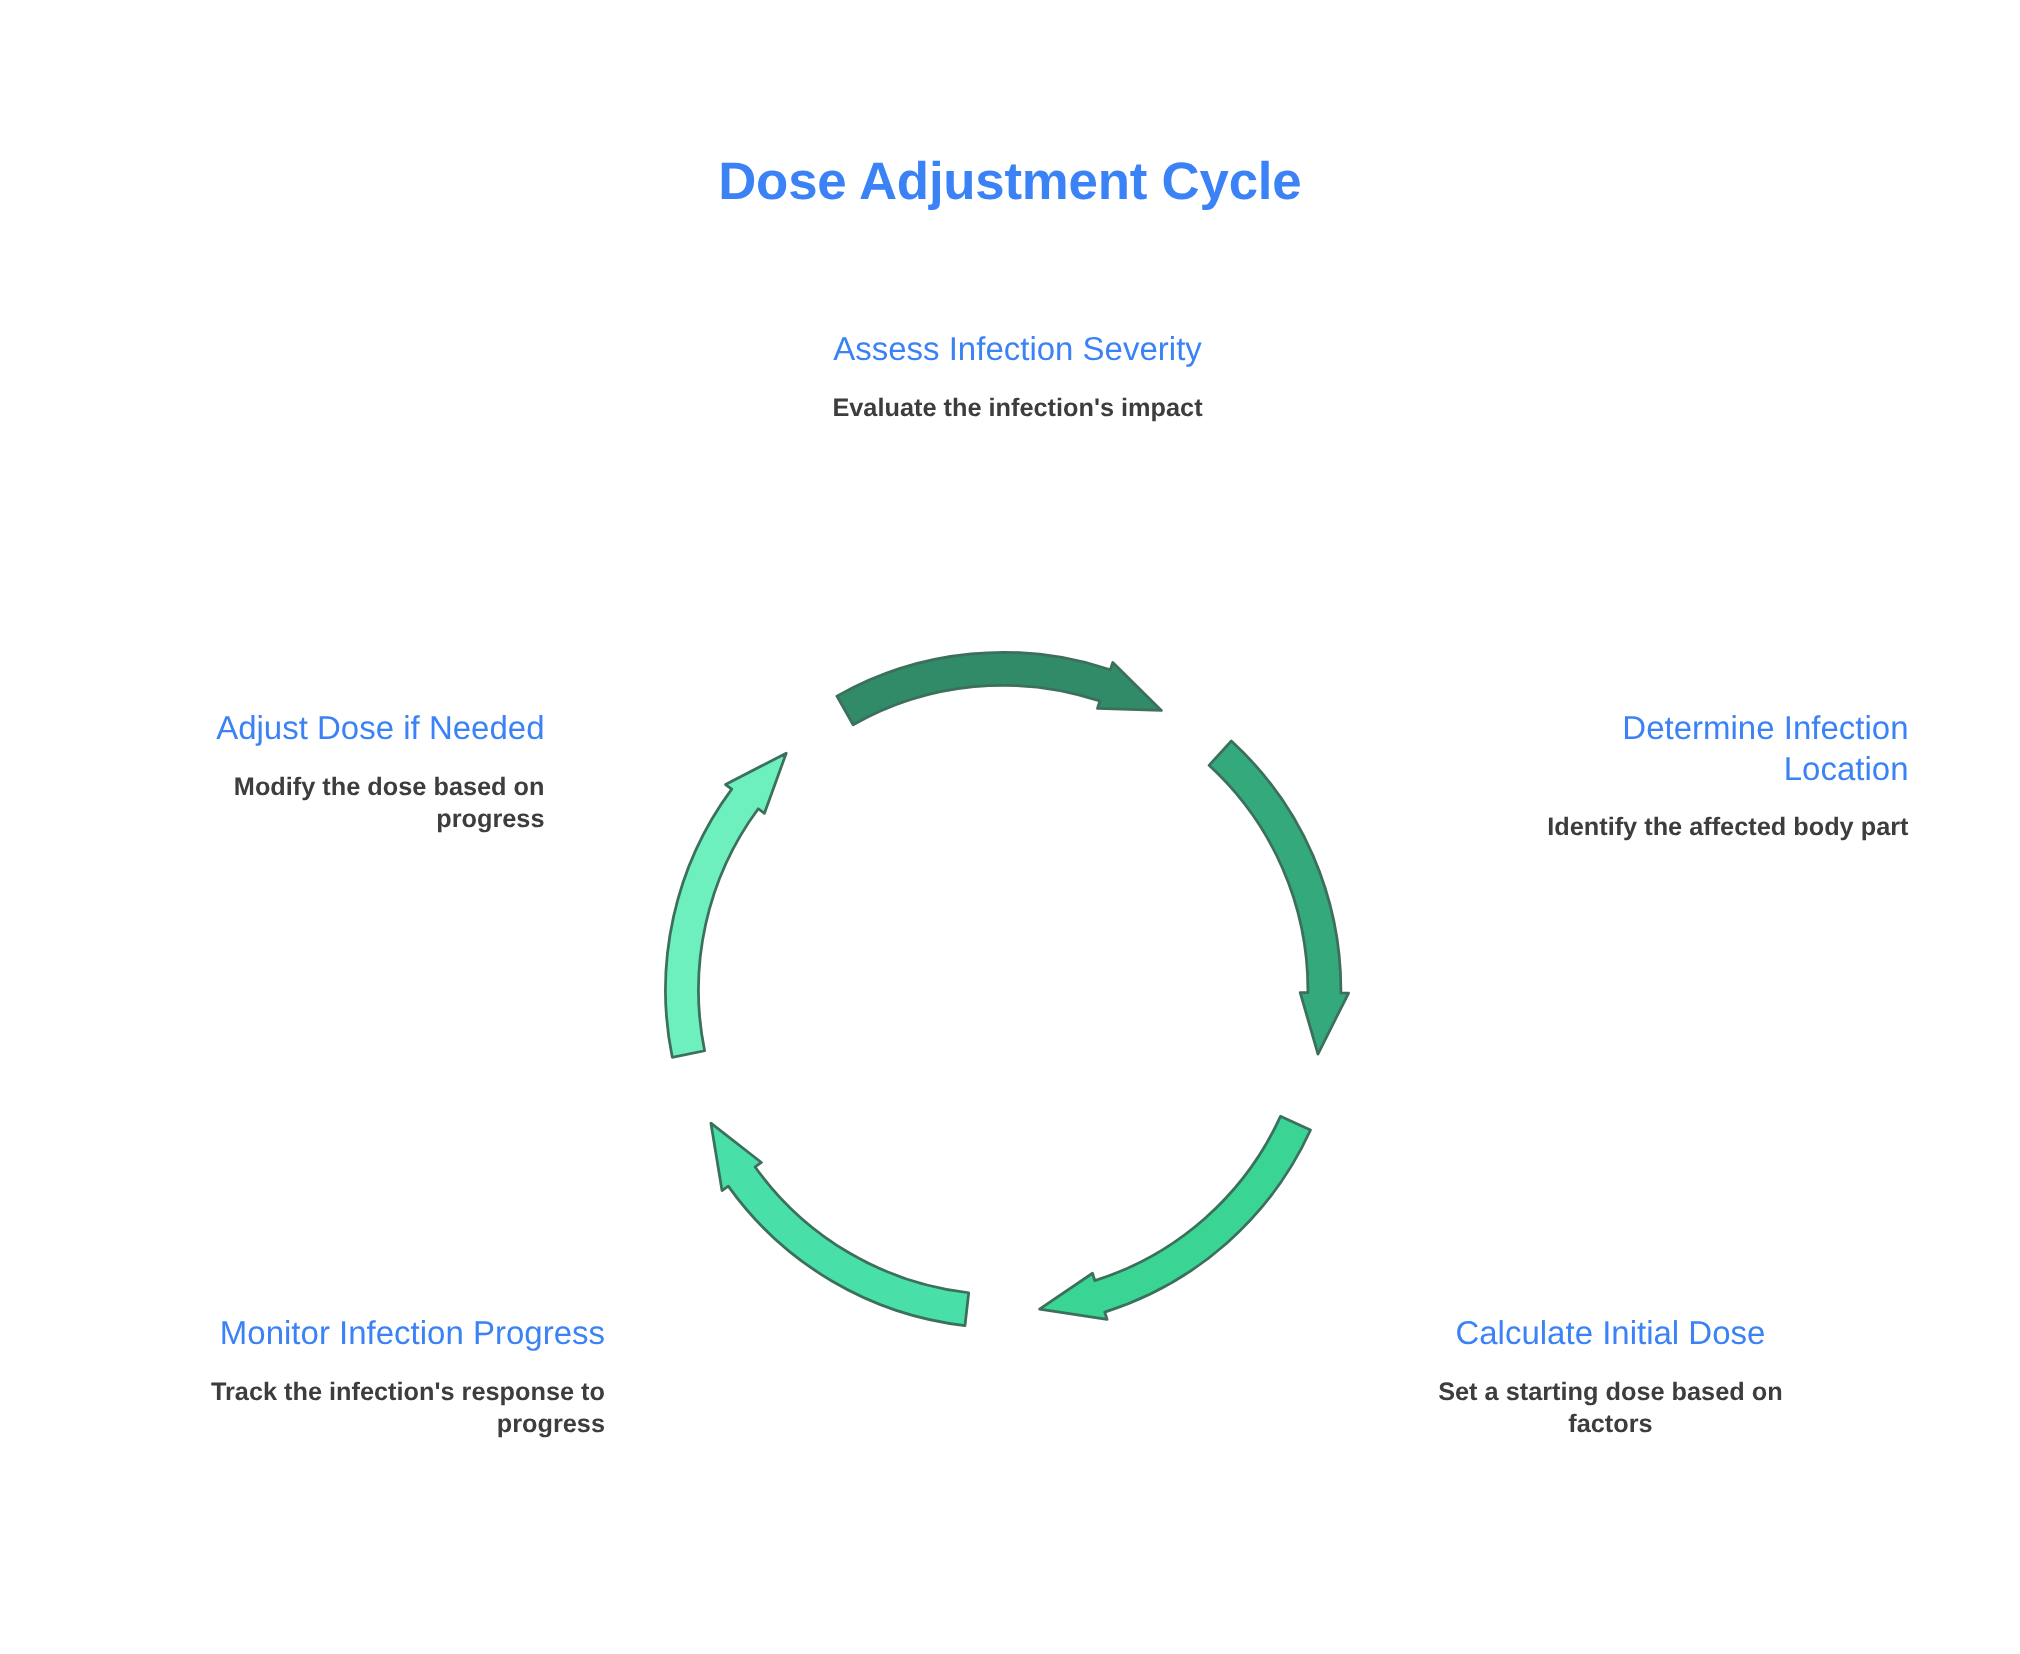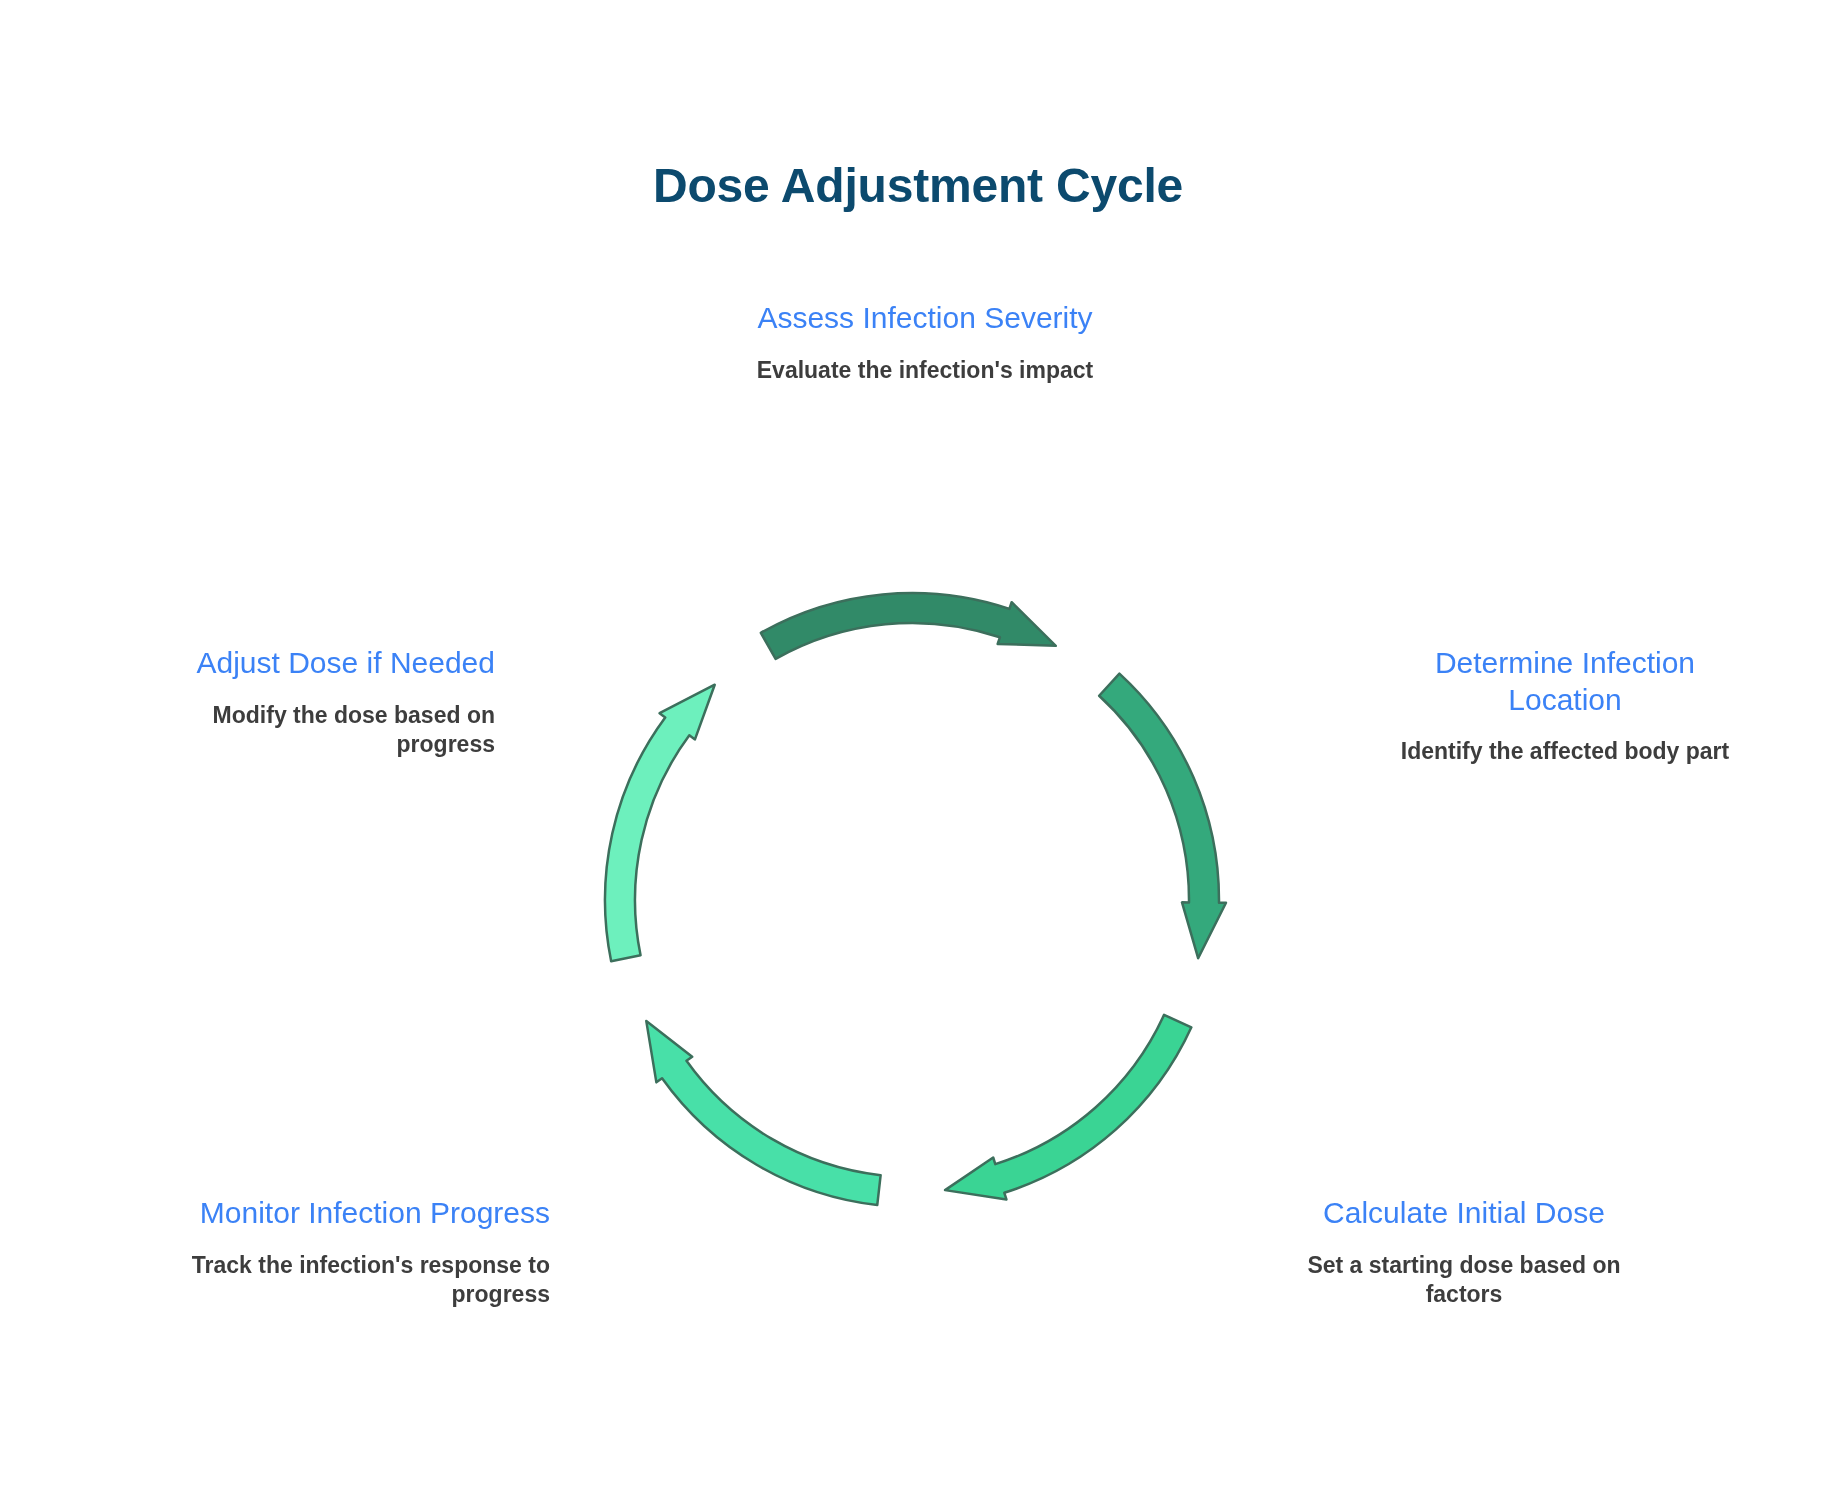--- a/index.html
+++ b/index.html
@@ -26,23 +26,22 @@
 
   
   .title {
     position: absolute;
     left: 0;
     top: 138px;
     width: 1836px;
     text-align: center;
     font-size: 48px;
     font-weight: bold;
-    color: #0c4a6e;
+    color: #3b82f6;
     letter-spacing: -0.2px;
-    margin-top: 20px;
   }
 
   
   #ring {
     position: absolute;
     left: 0;
     top: 0;
     width: 1836px;
     height: 1504px;
     pointer-events: none;
@@ -70,21 +69,21 @@
   .step-top {
     left: 730px;
     top: 300px;
     width: 390px;
     text-align: center;
   }
   .step-right {
     left: 1395px;
     top: 645px;
     width: 340px;
-    text-align: center;
+    text-align: right;
   }
   .step-bottom-right {
     left: 1284px;
     top: 1195px;
     width: 360px;
     text-align: center;
   }
   .step-bottom-left {
     left: 180px;
     top: 1195px;

